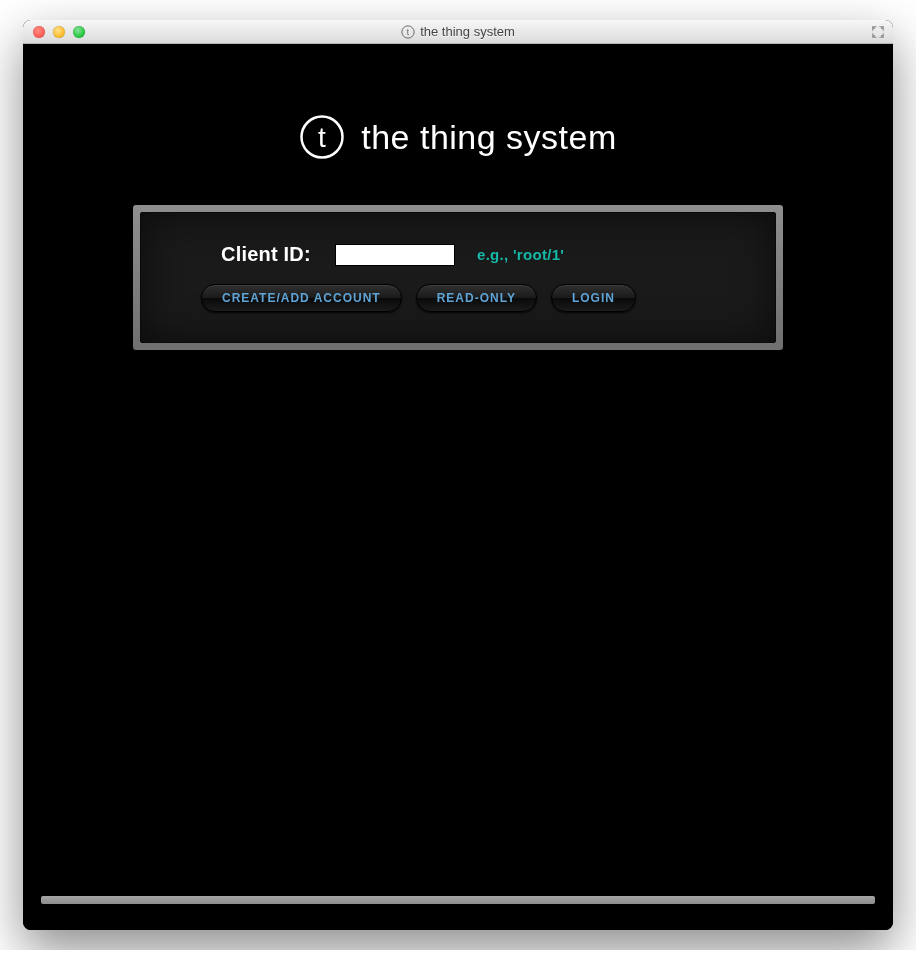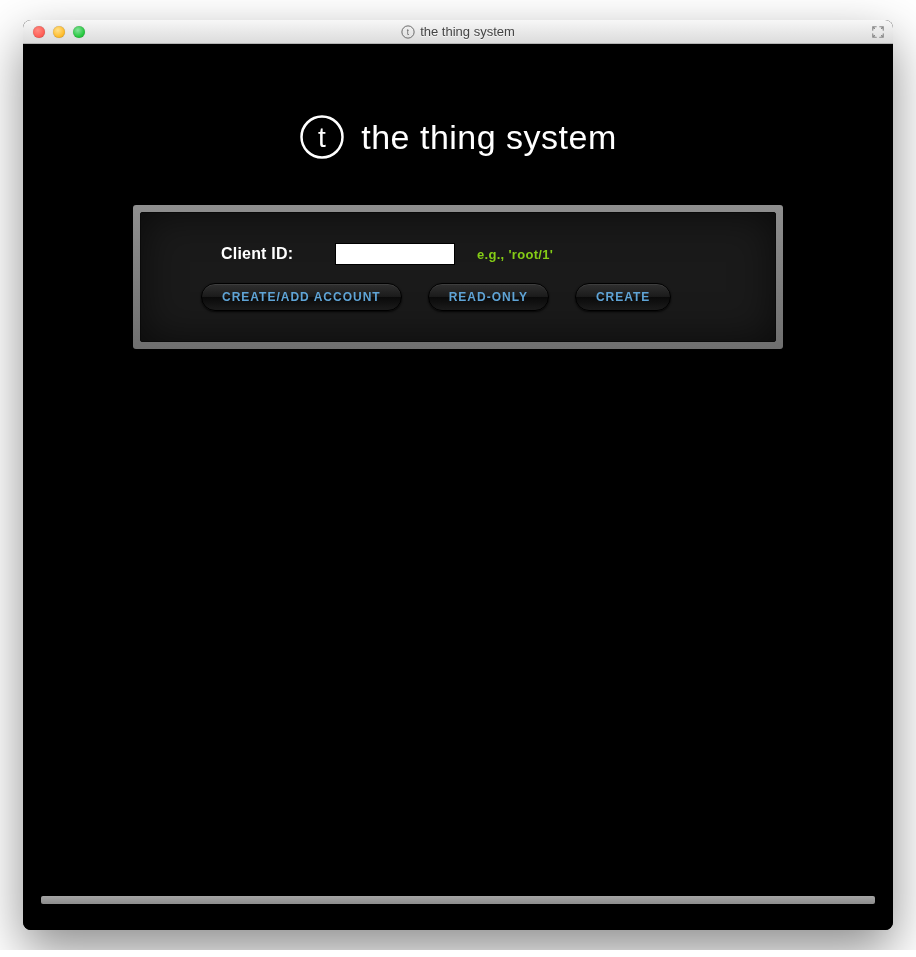--- a/index.html
+++ b/index.html
@@ -105,42 +105,42 @@
   }
   .form-row {
     display: flex;
     align-items: center;
     margin-bottom: 18px;
     gap: 14px;
   }
   .form-label {
     color: #fff;
     font-weight: 700;
-    font-size: 16px;
+    font-size: 20px;
     width: 100px;
     letter-spacing: 0.2px;
   }
   .form-input {
     width: 120px;
     height: 22px;
     background: #fff;
     border: 1px solid #000;
     padding: 2px 4px;
     font-size: 13px;
   }
   .form-hint {
-    color: #84cc16;
+    color: #14b8a6;
     font-weight: 700;
-    font-size: 13px;
+    font-size: 15px;
     margin-left: 8px;
     letter-spacing: 0.3px;
   }
   .button-row {
     display: flex;
-    gap: 26px;
+    gap: 14px;
     margin-top: 18px;
     margin-left: -20px;
   }
   .pill-button {
     background: linear-gradient(to bottom, #303030 0%, #1b1b1b 48%, #0a0a0a 52%, #1b1b1b 100%);
     color: #5fa4d6;
     border: 1px solid #000;
     border-radius: 14px;
     padding: 6px 20px;
     font-size: 12px;
@@ -204,21 +204,21 @@
         <div class="form-row">
           <span class="form-label">Client ID:</span>
           <input type="text" class="form-input" value="" style="">
           <span class="form-hint">e.g., 'root/1'</span>
         </div>
 
 
         <div class="button-row">
           <button class="pill-button">CREATE/ADD ACCOUNT</button>
           <button class="pill-button">READ-ONLY</button>
-          <button class="pill-button">CREATE</button>
+          <button class="pill-button">LOGIN</button>
         </div>
 
       </div>
     </div>
 
     <div class="bottom-bar"></div>
 
   </div>
 </div>
 

